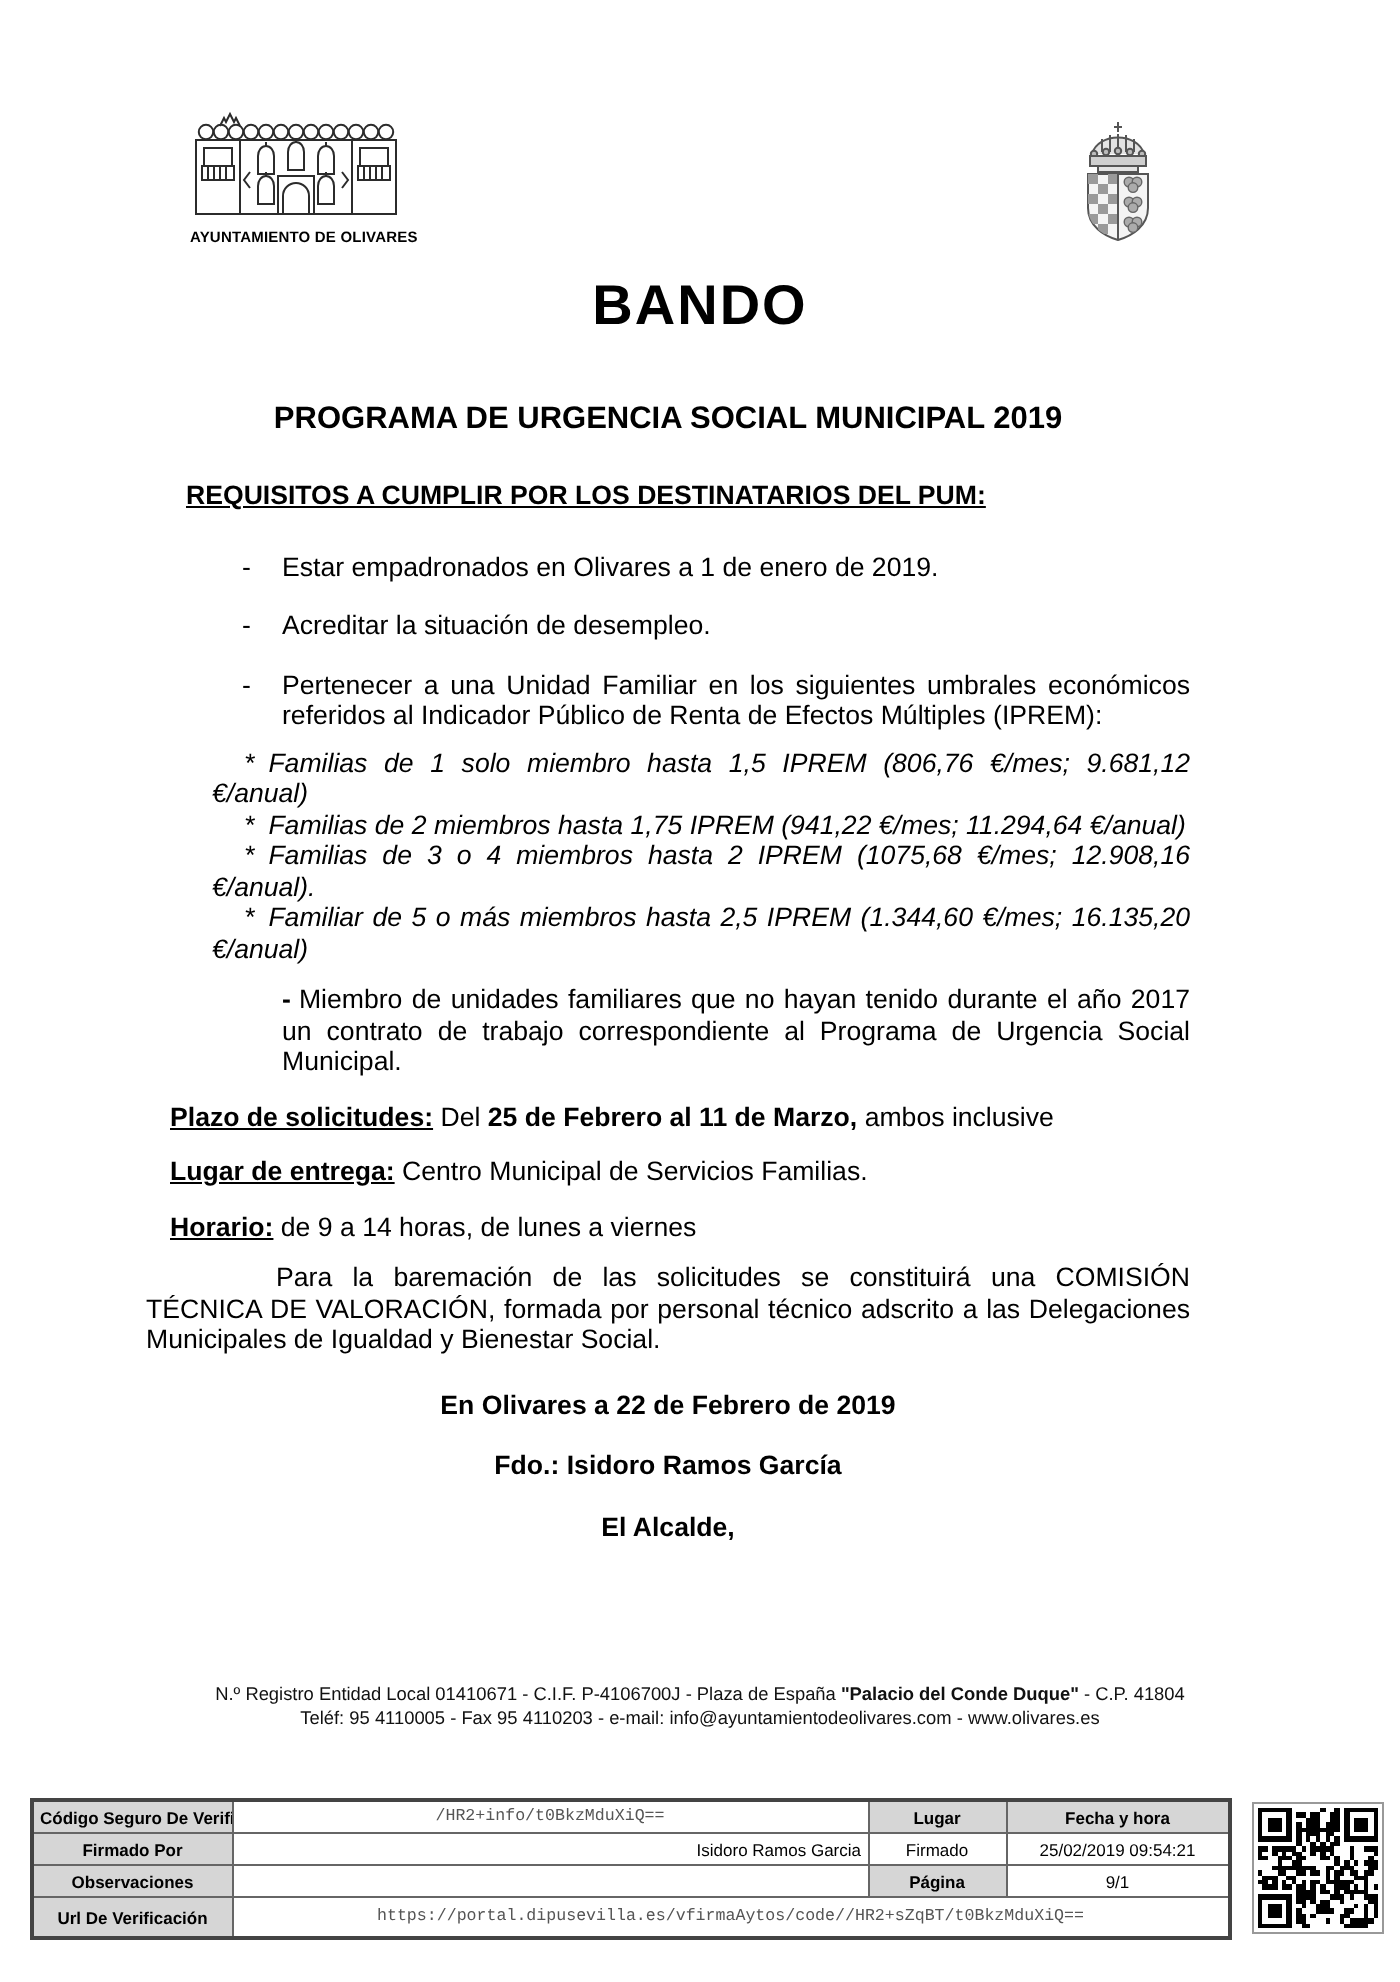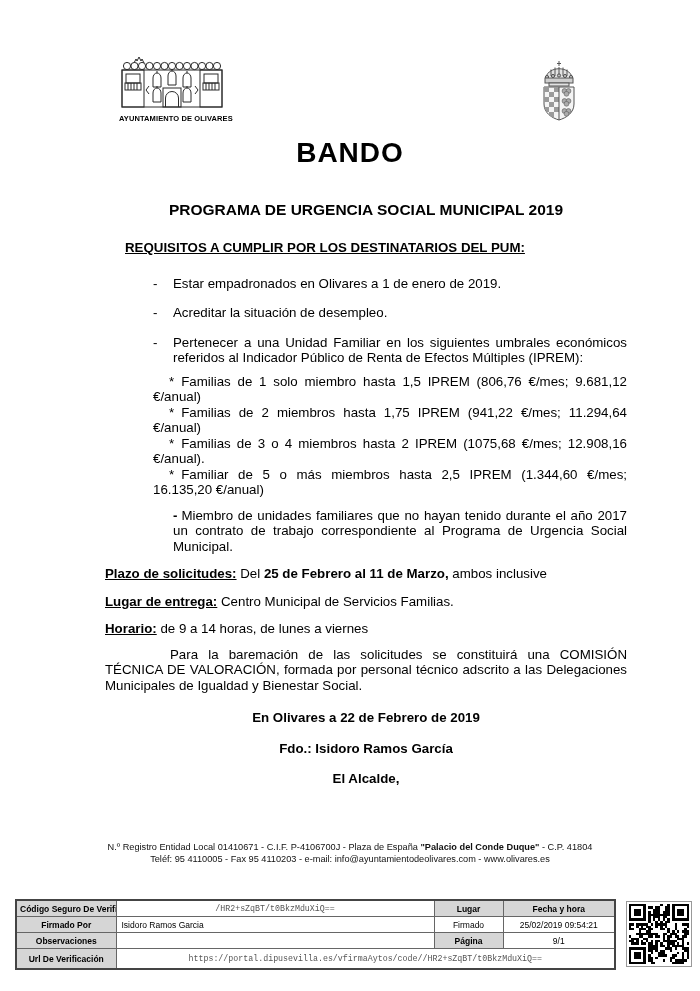--- a/index.html
+++ b/index.html
@@ -2,60 +2,60 @@
 <html><head>
 <meta charset="utf-8">
 <title>BANDO</title>
 <style>
   html,body{margin:0;padding:0;background:#e8e8e8;}
   .page{
     position:relative;width:700px;height:991px;margin:0 auto;background:#fff;
     font-family:"Liberation Sans",sans-serif;color:#000;overflow:hidden;
   }
   
-  .building-logo{position:absolute;left:119px;top:54px;width:110px;}
+  .building-logo{position:absolute;left:95px;top:54px;width:110px;}
   .building-logo svg{display:block;}
   .logo-caption{font-size:7.5px;font-weight:bold;text-align:center;margin-top:2px;letter-spacing:.1px;white-space:nowrap;}
   .coat{position:absolute;left:537px;top:60px;}
   
   .bando{position:absolute;top:137px;left:0;width:100%;text-align:center;
     font-size:28px;font-weight:bold;letter-spacing:1px;}
   
-  .content{position:absolute;left:105px;top:201px;width:522px;font-size:13.3px;line-height:15.5px;}
+  .content{position:absolute;left:73px;top:201px;width:522px;font-size:13.3px;line-height:15.5px;}
   .content p{margin:0;text-align:justify;}
   .program-title{font-size:15.5px;font-weight:bold;text-align:center !important;line-height:17px;margin-bottom:3px !important;}
   .intro{text-indent:42px;}
   .req-heading{margin:22px 0 0 20px !important;font-weight:bold;text-decoration:underline;text-align:left !important;}
   .req-list{margin-top:20px;}
   .req-item{position:relative;padding-left:68px;}
   .req-item + .req-item{margin-top:14px !important;}
   .req-dash{position:absolute;left:48px;}
-  .iprem{margin:8px 0 0 48px;}
+  .iprem{margin:8px 0 0 33px;font-style:italic;}
   .iprem p{text-indent:16px;}
   .iprem .bullet{margin-right:7px;}
   .membership{margin:10px 0 0 68px !important;}
   .membership .b{margin-right:4px;}
   .meta-line{margin-top:12px !important;text-align:left !important;}
-  .meta-label{font-weight:bold;text-decoration:underline;}
+  .meta-label{font-weight:bold;text-decoration:underline;margin-left:12px;}
   .b{font-weight:bold;}
   .closing{margin-top:10px !important;text-indent:65px;}
   .sig{text-align:center !important;font-weight:bold;}
   .sig1{margin-top:17px !important;}
   .sig2,.sig3{margin-top:15px !important;}
   
   .contact{position:absolute;top:842px;left:0;width:100%;text-align:center;
     font-size:9.2px;line-height:11.5px;color:#111;}
   .contact .b{font-weight:bold;}
   
   .vtable{position:absolute;left:15px;top:899px;border-collapse:collapse;table-layout:fixed;
     width:599px;font-size:8.5px;border:2px solid #444;}
   .vtable td{border:1px solid #666;padding:1px 3px;height:13px;vertical-align:middle;overflow:hidden;white-space:nowrap;}
   .vtable .lbl{background:#d6d6d6;font-weight:bold;text-align:center;}
   .vtable .mono{font-family:"Liberation Mono",monospace;color:#555;text-align:center;font-size:8.3px;}
-  .vtable .cname{text-align:left;padding-left:5px;}
+  .vtable .cname{text-align:right;padding-left:5px;}
   .vtable .cc{text-align:center;}
   .vtable .url-row td{height:17px;}
   
   .qr{position:absolute;left:626px;top:901px;width:66px;height:66px;box-sizing:border-box;
     border:1px solid #999;background:#fff;padding:2px;display:grid;
     grid-template-columns:repeat(25,1fr);grid-template-rows:repeat(25,1fr);}
   .qr .m{background:#000;}
   .qr .w{background:#fff;}
   svg .ln{stroke:#2b2b2b;fill:none;stroke-width:1;}
 </style>
@@ -206,21 +206,21 @@
   <table class="vtable">
     <colgroup>
         <col style="width:100px">
         <col style="width:318px">
         <col style="width:69px">
         <col style="width:112px">
       </colgroup>
     <tbody>
     <tr>
       <td class="lbl">Código Seguro De Verificación:</td>
-      <td class="mono">/HR2+sZqBT/t0BkzMduXiQ==</td>
+      <td class="mono">/HR2+info/t0BkzMduXiQ==</td>
       <td class="lbl">Lugar</td>
       <td class="lbl">Fecha y hora</td>
     </tr>
     <tr>
       <td class="lbl">Firmado Por</td>
       <td class="cname">Isidoro Ramos Garcia</td>
       <td class="cc">Firmado</td>
       <td class="cc">25/02/2019 09:54:21</td>
     </tr>
     <tr>

